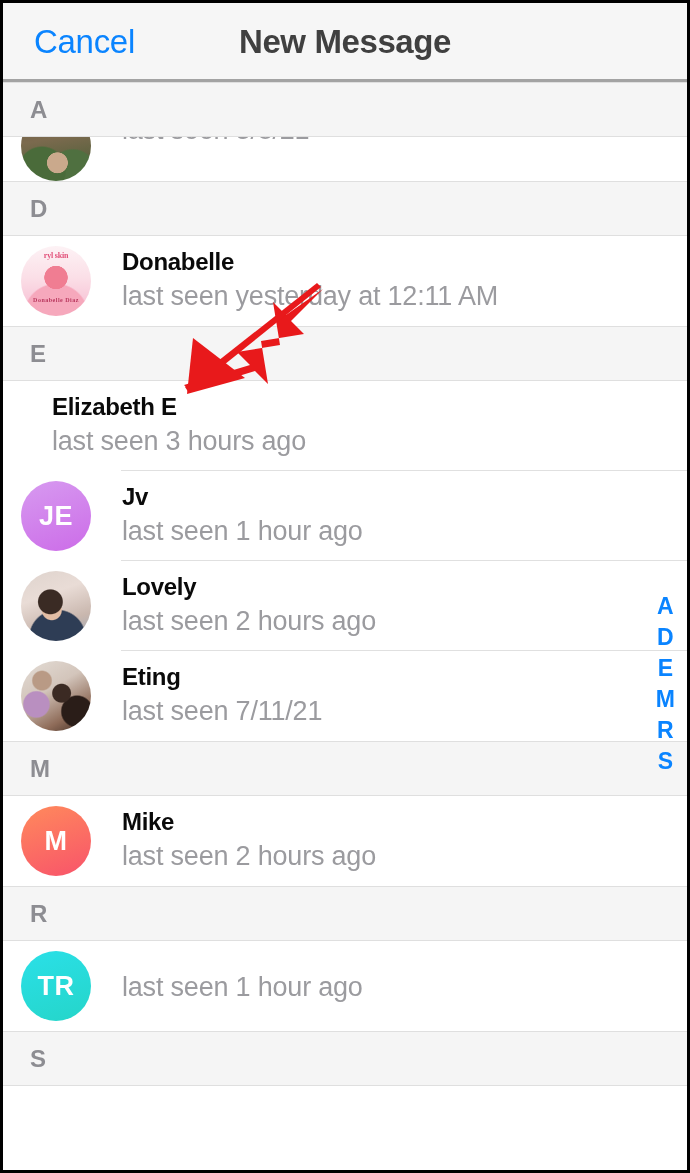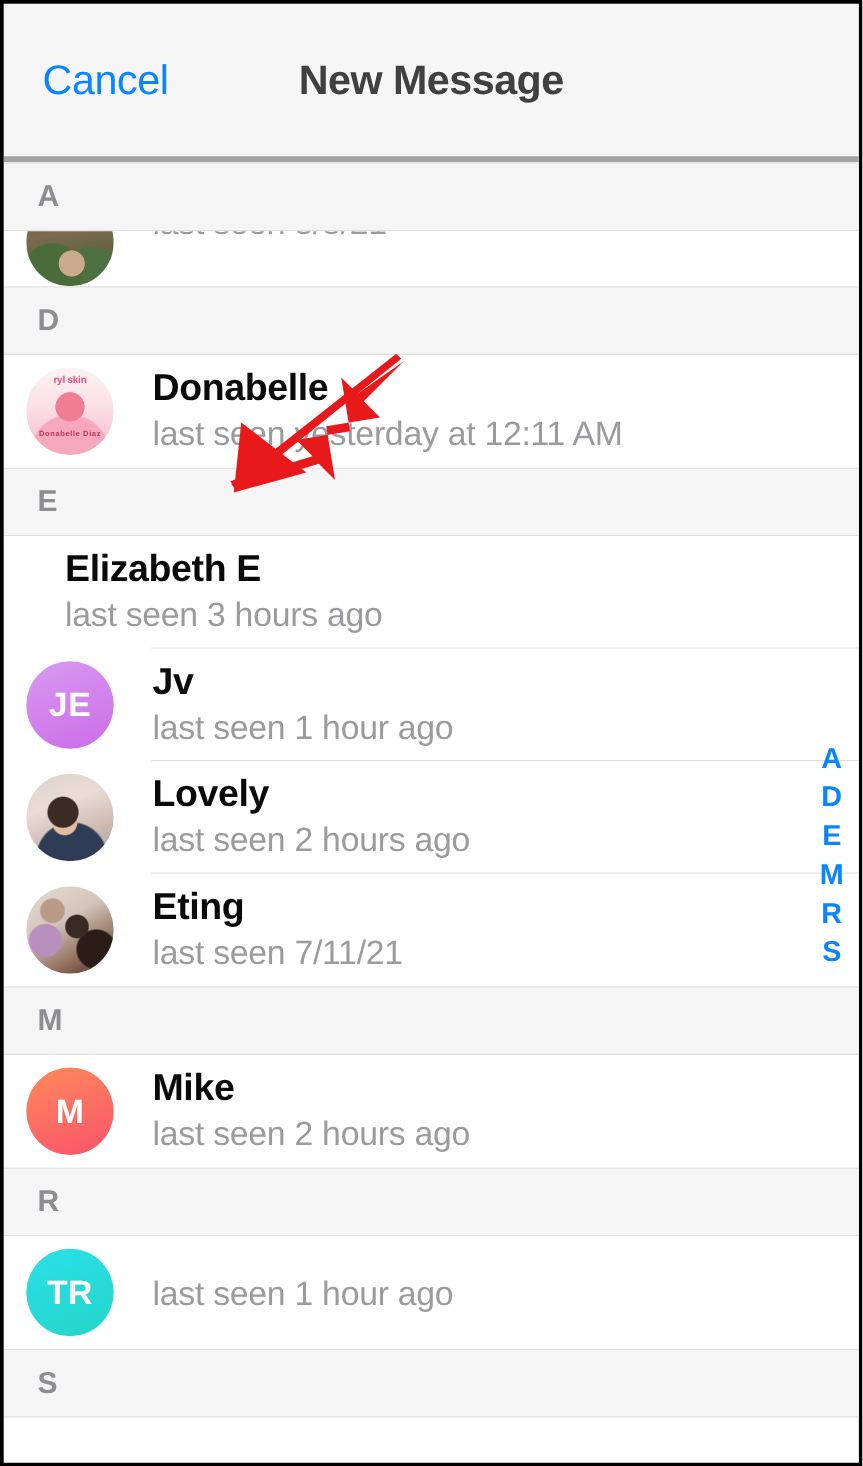--- a/index.html
+++ b/index.html
@@ -16,23 +16,23 @@
     width: 690px;
     height: 1173px;
     background: #ffffff;
     overflow: hidden;
     box-sizing: border-box;
     border: 3px solid #000000;
   }
   
   #navbar {
     position: relative;
-    height: 127px;
+    height: 79px;
     background: #f6f6f6;
-    border-bottom: 5px solid #a3a3a3;
+    border-bottom: 3px solid #a3a3a3;
     box-sizing: border-box;
   }
   #cancel-btn {
     position: absolute;
     left: 31px;
     top: 50%;
     transform: translateY(-50%);
     color: #0a84ff;
     font-size: 33px;
     letter-spacing: -0.3px;
@@ -122,21 +122,21 @@
     margin-top: -26px;
   }
   .info {
     margin-left: 31px;
     display: flex;
     flex-direction: column;
     justify-content: center;
   }
   .contact-row.partial .info { margin-top: -26px; }
   .name {
-    font-size: 30px;
+    font-size: 24px;
     font-weight: bold;
     color: #0a0a0a;
     letter-spacing: -0.3px;
     line-height: 1.18;
   }
   .status {
     font-size: 27px;
     color: #9b9b9f;
     letter-spacing: -0.2px;
     line-height: 1.25;
@@ -149,20 +149,21 @@
       radial-gradient(circle at 30% 85%, #4a6b3a 0 30%, rgba(74,107,58,0) 32%),
       radial-gradient(circle at 74% 88%, #4f7040 0 28%, rgba(79,112,64,0) 30%),
       linear-gradient(170deg, #6f5b45 0%, #7b6a4e 40%, #3e5b30 100%);
   }
   .ph-dona {
     background:
       radial-gradient(circle at 50% 45%, #f07d92 0 22%, rgba(240,125,146,0) 23%),
       radial-gradient(circle at 50% 44%, #e8c39e 0 12%, rgba(232,195,158,0) 14%),
       radial-gradient(circle at 50% 100%, #f6a8bc 0 40%, rgba(246,168,188,0) 42%),
       linear-gradient(180deg, #fdf2f5 0%, #fbdfe7 45%, #f8cada 75%, #f4b7cc 100%);
+    font-family: Liberation Serif, serif;
   }
   .ph-dona .brandtop {
     position: absolute;
     top: 5px; left: 0; right: 0;
     text-align: center;
     font-size: 8px;
     font-weight: bold;
     color: #e2517a;
     letter-spacing: -0.2px;
   }

